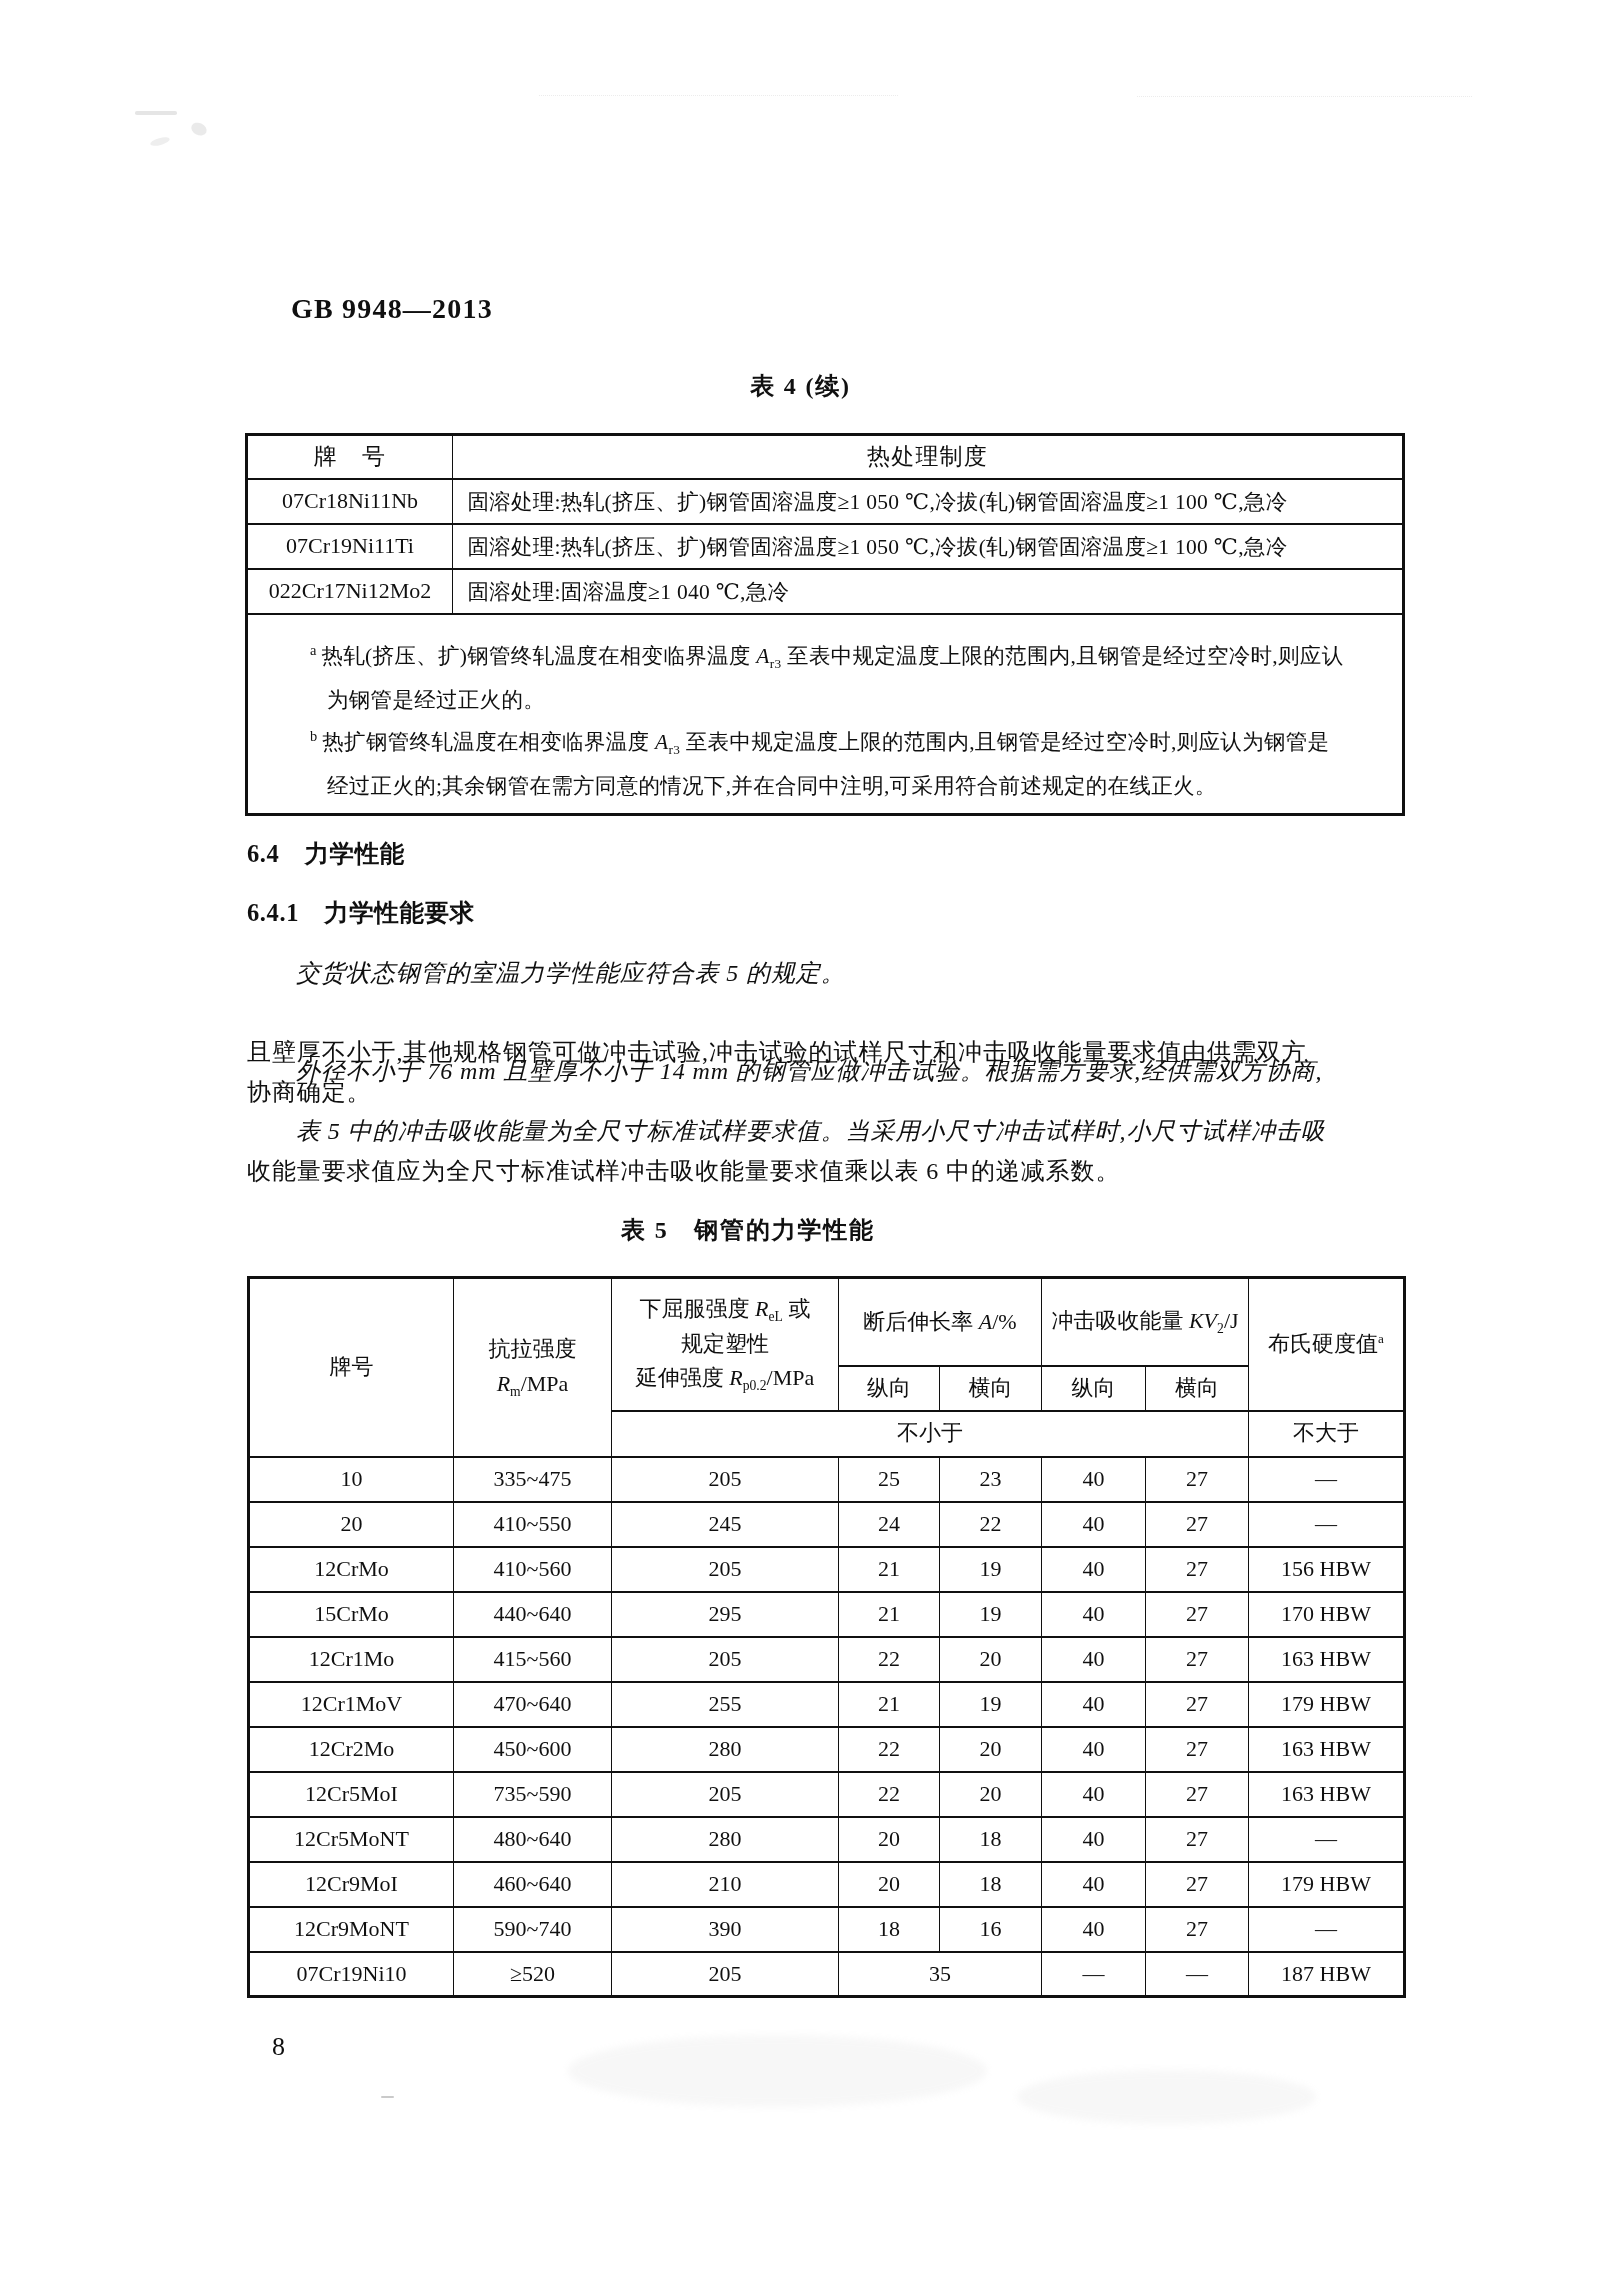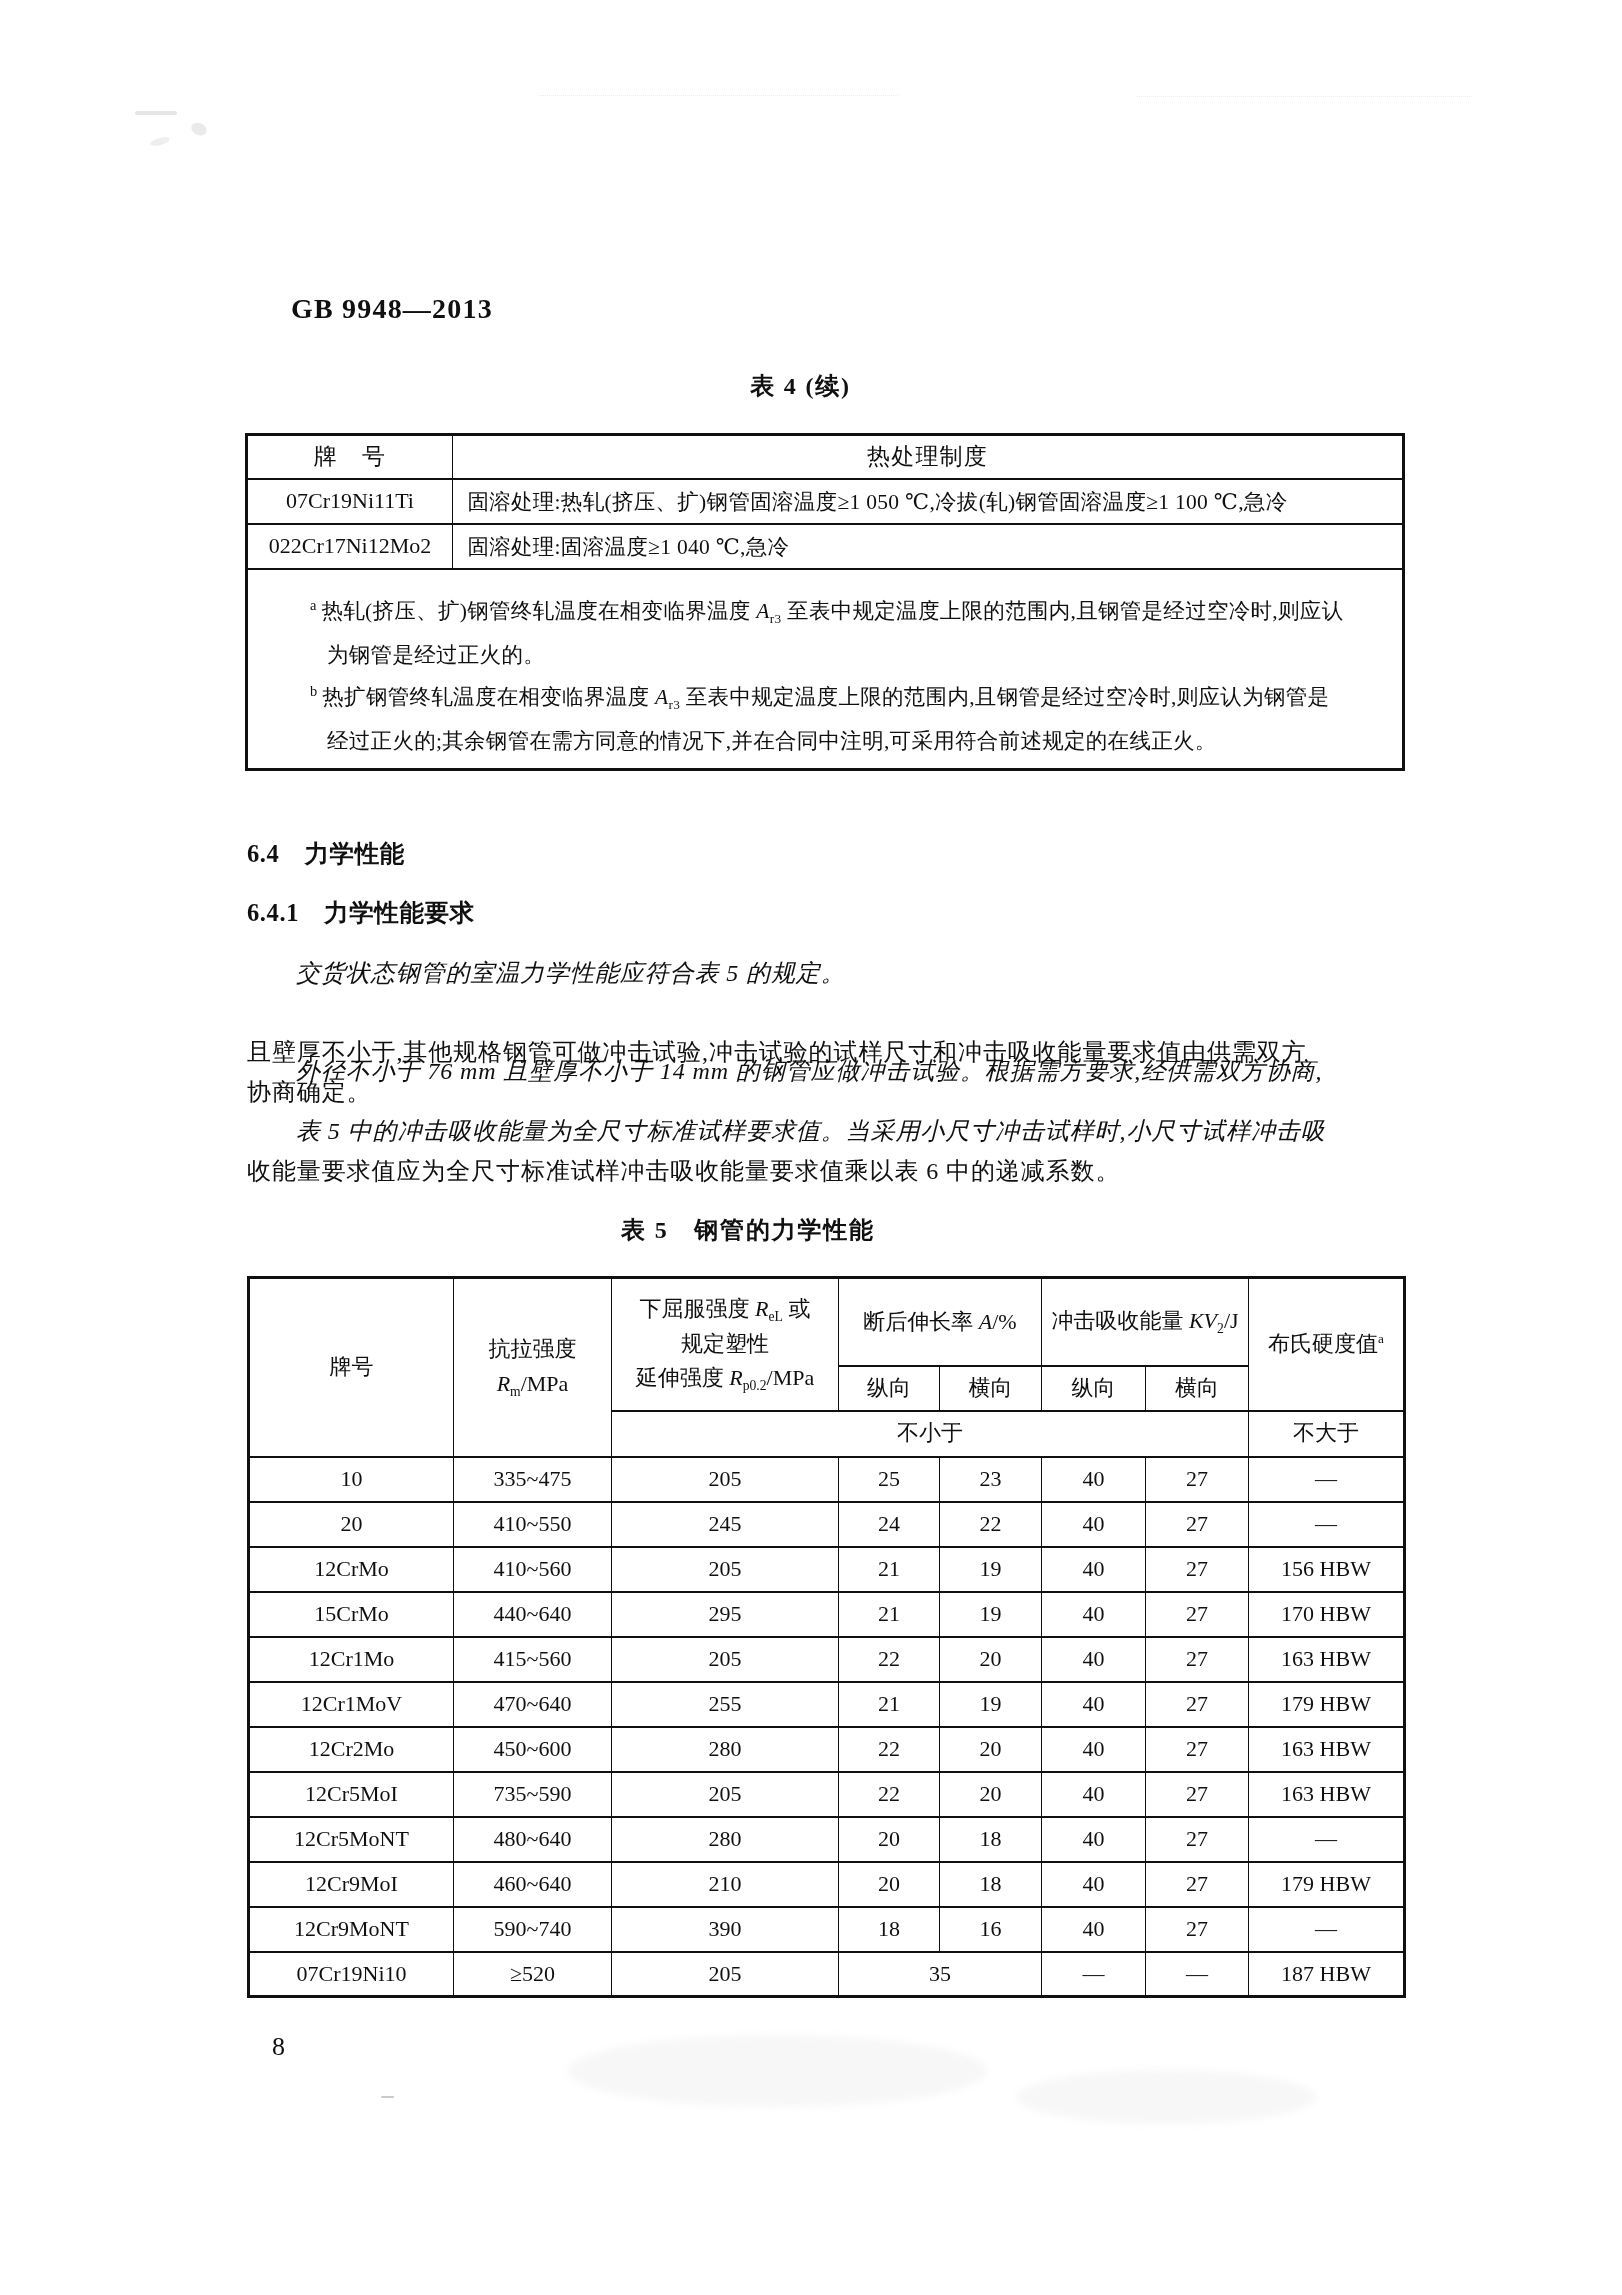--- a/index.html
+++ b/index.html
@@ -71,20 +71,24 @@
       <col style="width:206px">
       <col style="width:951px">
     </colgroup>
   <thead>
     <tr class="hdr">
       <th>牌　号</th>
       <th>热处理制度</th>
     </tr>
   </thead>
   <tbody id="t4-body">
+      <tr>
+        <td class="grade">07Cr18Ni11Nb</td>
+        <td class="treat">固溶处理:热轧(挤压、扩)钢管固溶温度≥1 050 ℃,冷拔(轧)钢管固溶温度≥1 100 ℃,急冷</td>
+      </tr>
       <tr>
         <td class="grade">07Cr19Ni11Ti</td>
         <td class="treat">固溶处理:热轧(挤压、扩)钢管固溶温度≥1 050 ℃,冷拔(轧)钢管固溶温度≥1 100 ℃,急冷</td>
       </tr>
       <tr>
         <td class="grade">022Cr17Ni12Mo2</td>
         <td class="treat">固溶处理:固溶温度≥1 040 ℃,急冷</td>
       </tr>
     </tbody>
   <tfoot>

